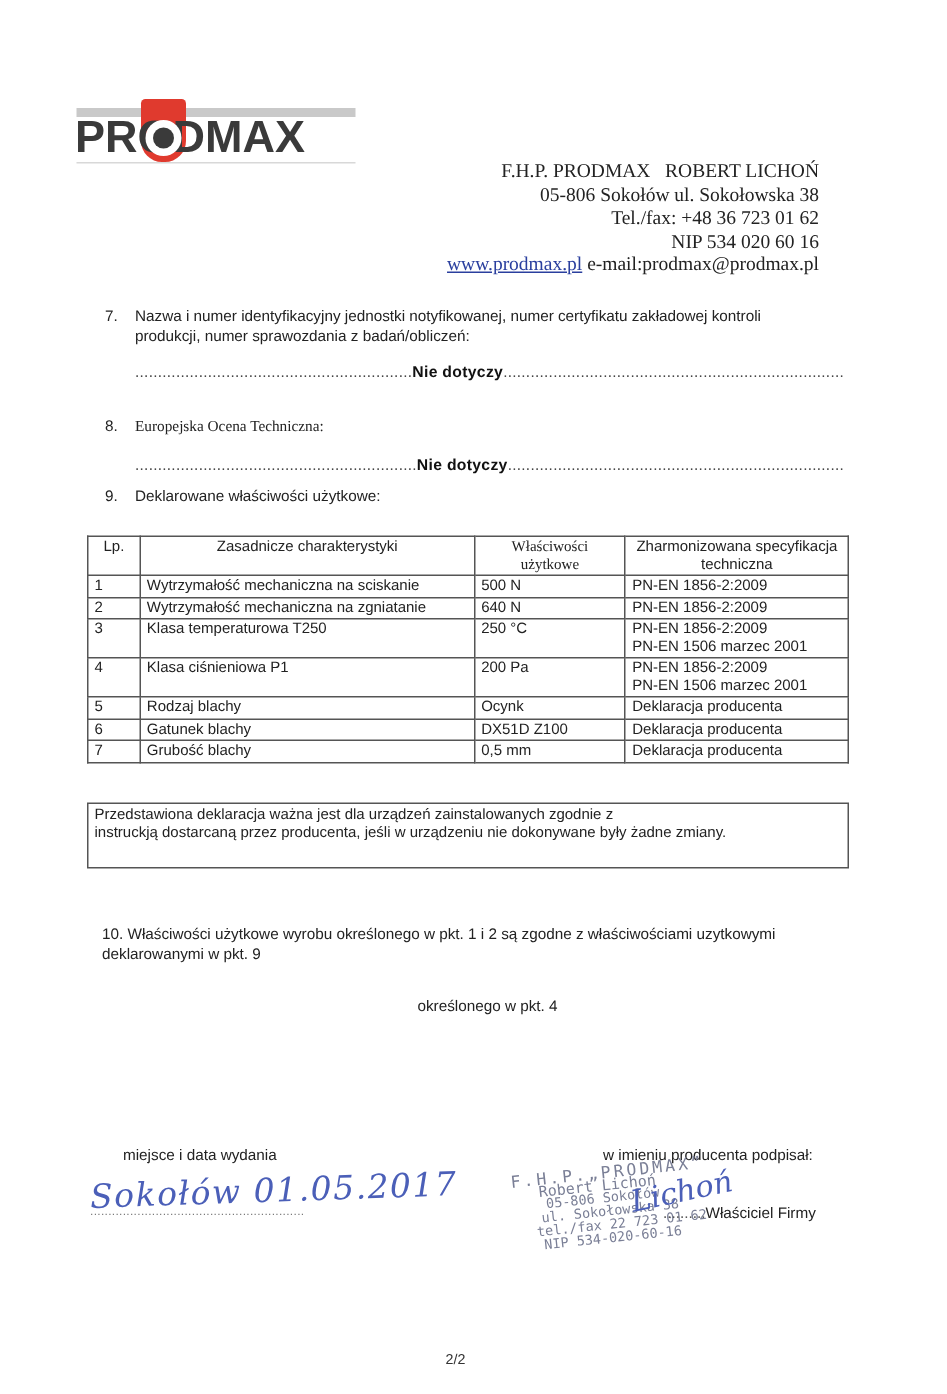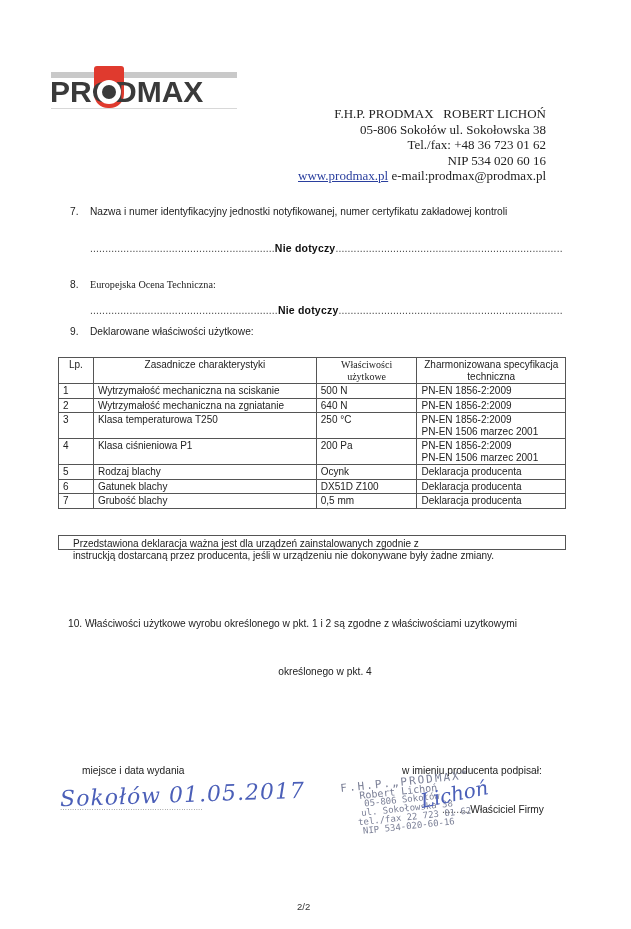--- a/index.html
+++ b/index.html
@@ -27,22 +27,22 @@
     .dots { font-size: 10.2px; color: #444; white-space: nowrap; letter-spacing: 0.2px; }
     .dots b { color: #111; font-weight: bold; font-size: 10.5px; }
 
     table.props { position: absolute; left: 58px; top: 357px; width: 508px; border-collapse: collapse;
                   font-size: 10px; color: #222; }
     table.props td, table.props th { border: 1px solid #555; padding: 1px 4px; vertical-align: top;
                   font-weight: normal; line-height: 11.5px; }
     table.props th { text-align: center; }
     .c1 { width: 26px; } .c2 { width: 215px; } .c3 { width: 92px; font-family: Liberation Serif, serif; } .c4 { width: 140px; }
 
-    .notice { left: 58px; top: 535px; width: 508px; height: 15px; border: 1px solid #555; box-sizing: border-box;
-              padding: 2px 14px; font-size: 10px; line-height: 12px; color: #222; }
+    .notice { left: 58px; top: 535px; width: 508px; height: 44px; border: 1px solid #555; box-sizing: border-box;
+              padding: 2px 4px; font-size: 10px; line-height: 12px; color: #222; }
 
     .center { text-align: center; }
     .handwriting { font-family: "DejaVu Serif", serif; font-style: italic; color: #4b5fb8; }
     .stamp { font-family: "DejaVu Sans Mono", monospace; color: #7a7f96; }
   </style>
 </head>
 <body>
 
 <div class="abs logo">
   <div class="logo-bar"></div>
@@ -61,20 +61,21 @@
   <div>
     <span class="web">www.prodmax.pl</span>
     <span>e-mail:prodmax@prodmax.pl</span>
   </div>
 </div>
 
 <div class="abs sec" style="left:70px; top:206px; width:510px;">
   <span class="num">7.</span>
   <div style="margin-left:20px;">
     <div>Nazwa i numer identyfikacyjny jednostki notyfikowanej, numer certyfikatu zakładowej kontroli</div>
+    <div>produkcji, numer sprawozdania z badań/obliczeń:</div>
   </div>
 </div>
 <div class="abs dots" style="left:90px; top:242px;">
   <span>.............................................................</span><b>Nie dotyczy</b><span>...........................................................................</span>
 </div>
 
 <div class="abs sec" style="left:70px; top:279px; width:510px;">
   <span class="num">8.</span>
   <div style="margin-left:20px;font-family:Liberation Serif, serif;">Europejska Ocena Techniczna:</div>
 </div>
@@ -158,20 +159,21 @@
   </tbody>
 </table>
 
 <div class="abs notice">
   <div>Przedstawiona deklaracja ważna jest dla urządzeń zainstalowanych zgodnie z</div>
   <div>instruckją dostarcaną przez producenta, jeśli w urządzeniu nie dokonywane były żadne zmiany.</div>
 </div>
 
 <div class="abs sec" style="left:68px; top:618px; width:520px;">
   <div>10. Właściwości użytkowe wyrobu określonego w pkt. 1 i 2 są zgodne z właściwościami uzytkowymi</div>
+  <div>deklarowanymi w pkt. 9</div>
 </div>
 
 <div class="abs sec center" style="left:60px; top:666px; width:530px;">
   <div>określonego w pkt. 4</div>
 </div>
 
 <div class="abs sec" style="left:82px; top:765px;">miejsce i data wydania</div>
 <div class="abs handwriting" style="left:60px; top:782px; font-size:22px; letter-spacing:1px; transform: rotate(-2deg);">Sokołów 01.05.2017</div>
 <div class="abs dots" style="left:60px; top:803px; color:#777; font-size:8px;">...........................................................</div>
 

